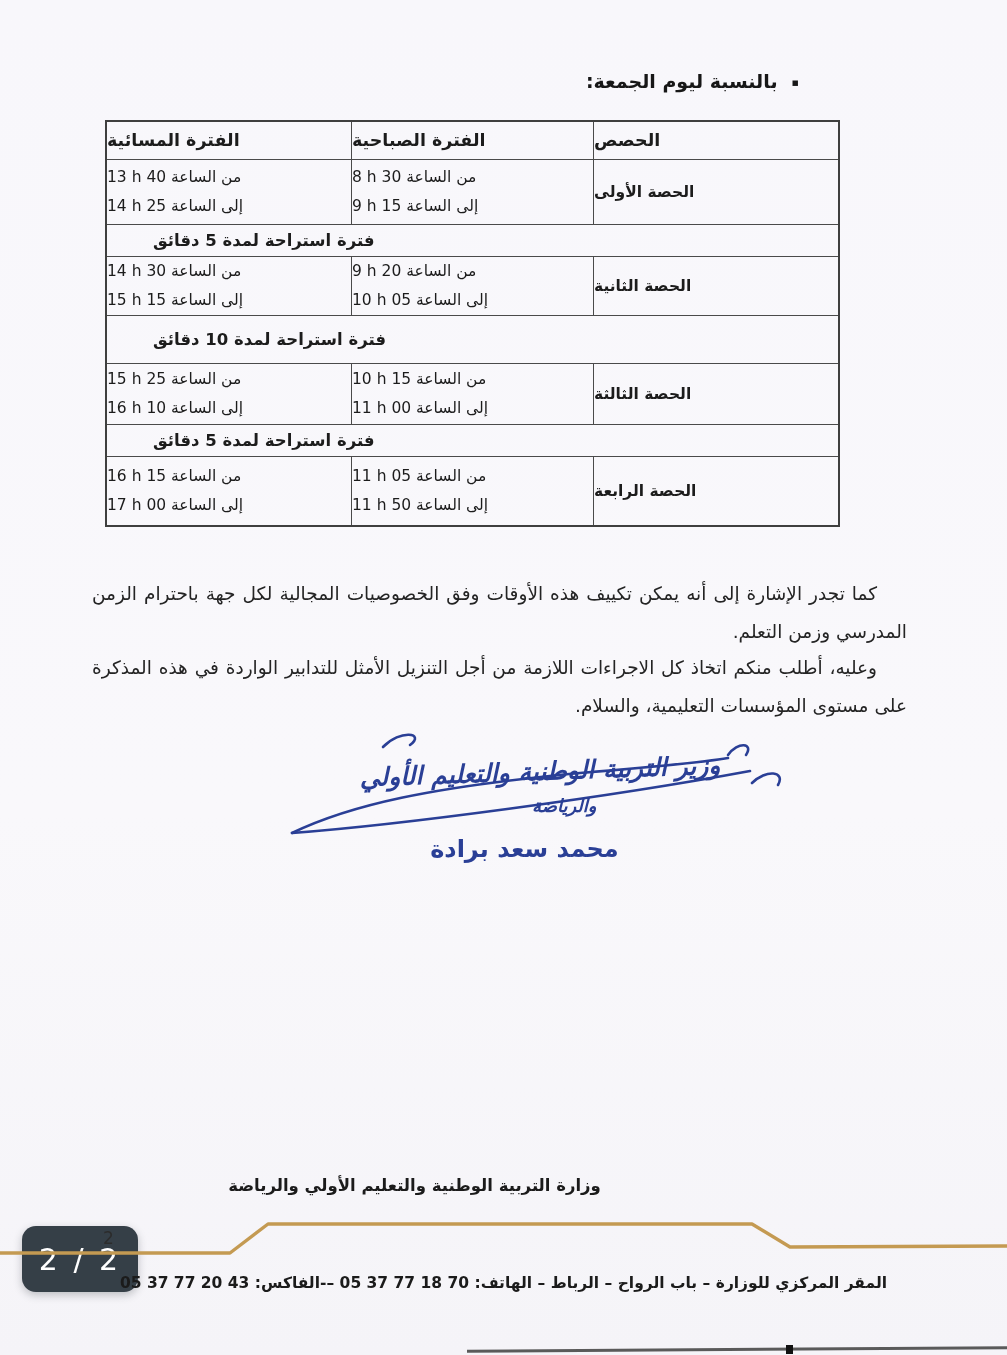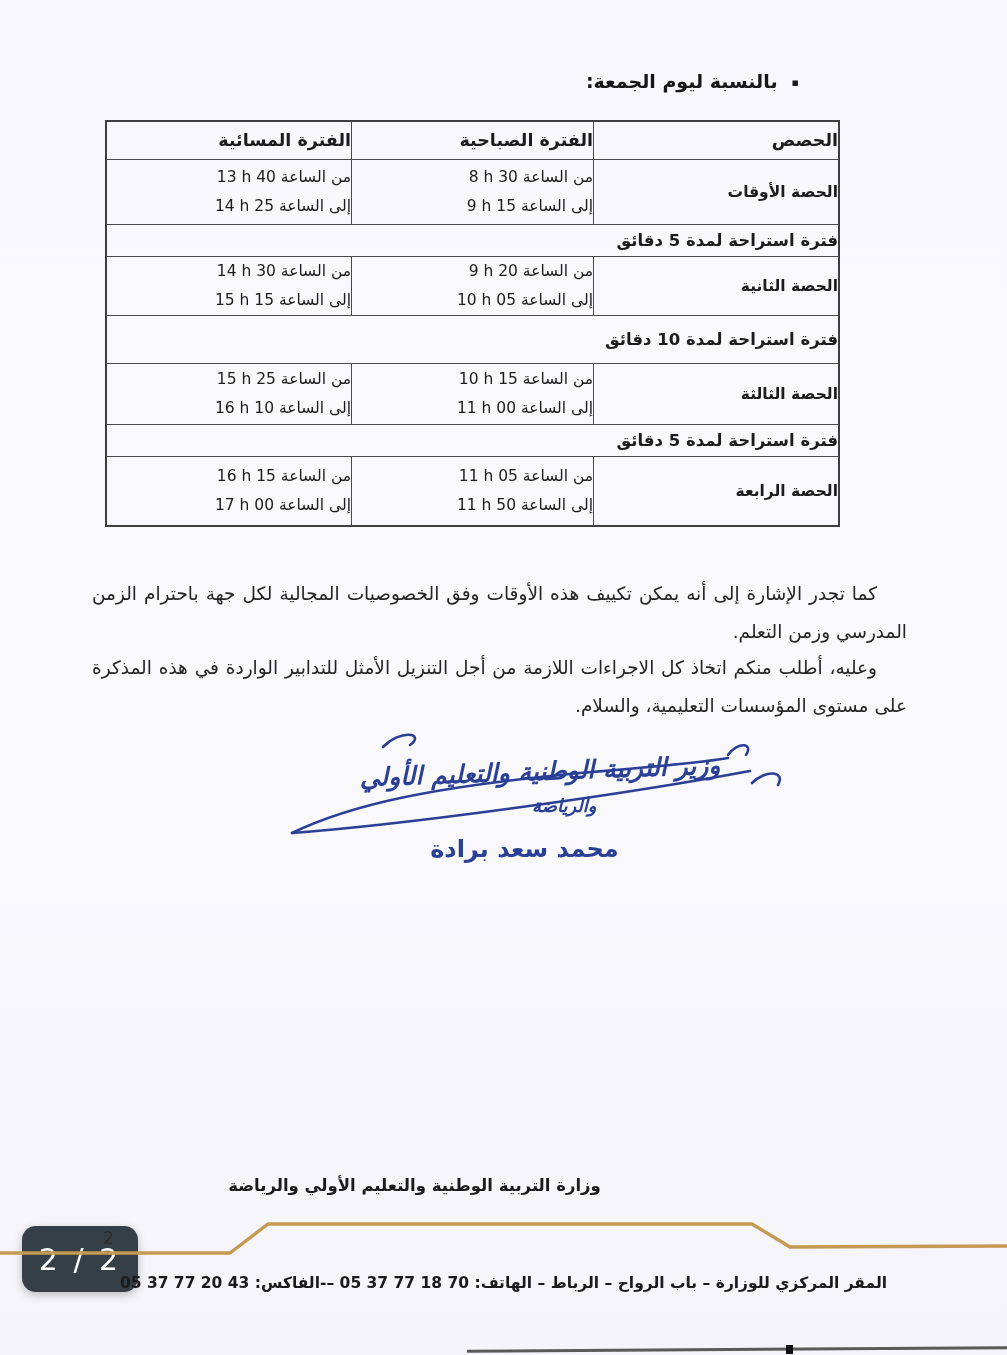--- a/index.html
+++ b/index.html
@@ -20,21 +20,21 @@
   }
   .heading .sq{font-size:11px;line-height:1;transform:translateY(1px);}
 
   
   .tbl-wrap{position:absolute;top:120px;right:174px;left:105px;}
   table.timetable{
     width:729px;border-collapse:collapse;direction:rtl;
     border:2px solid #3f3f3f;table-layout:fixed;
   }
   table.timetable td,table.timetable th{
-    border:1.6px solid #4a4a4a;text-align:right;vertical-align:middle;
+    border:1.6px solid #4a4a4a;text-align:left;vertical-align:middle;
     padding:0;color:#1c1c1c;
   }
   th.c-session{width:244px;} th.c-morning{width:241px;} th.c-evening{width:244px;}
   tr.hdr{height:38px;} tr.hdr th{font-size:17.5px;font-weight:bold;}
   tr.session-row td{font-size:15.5px;}
   tr.r1{height:65px;} tr.r2{height:58px;} tr.r3{height:61px;} tr.r4{height:70px;}
   tr.break-row{height:32px;}
   tr.break-row.tall{height:48px;}
   tr.break-row td{font-weight:bold;font-size:16.5px;padding-left:46px;}
   td.session-name{font-weight:bold;font-size:17px;}
@@ -113,21 +113,21 @@
   <div class="tbl-wrap">
     <table class="timetable">
       <tbody>
           <tr class="hdr">
         <th class="c-session">الحصص</th>
         <th class="c-morning">الفترة الصباحية</th>
         <th class="c-evening">الفترة المسائية</th>
       </tr>
 
       <tr class="session-row r1">
-        <td class="session-name">الحصة الأوقات</td>
+        <td class="session-name">الحصة الأولى</td>
         <td>
           <div class="tline">من الساعة ‪8 h 30‬</div>
           <div class="tline">إلى الساعة ‪9 h 15‬</div>
         </td>
         <td>
           <div class="tline">من الساعة ‪13 h 40‬</div>
           <div class="tline">إلى الساعة ‪14 h 25‬</div>
         </td>
       </tr>
 

